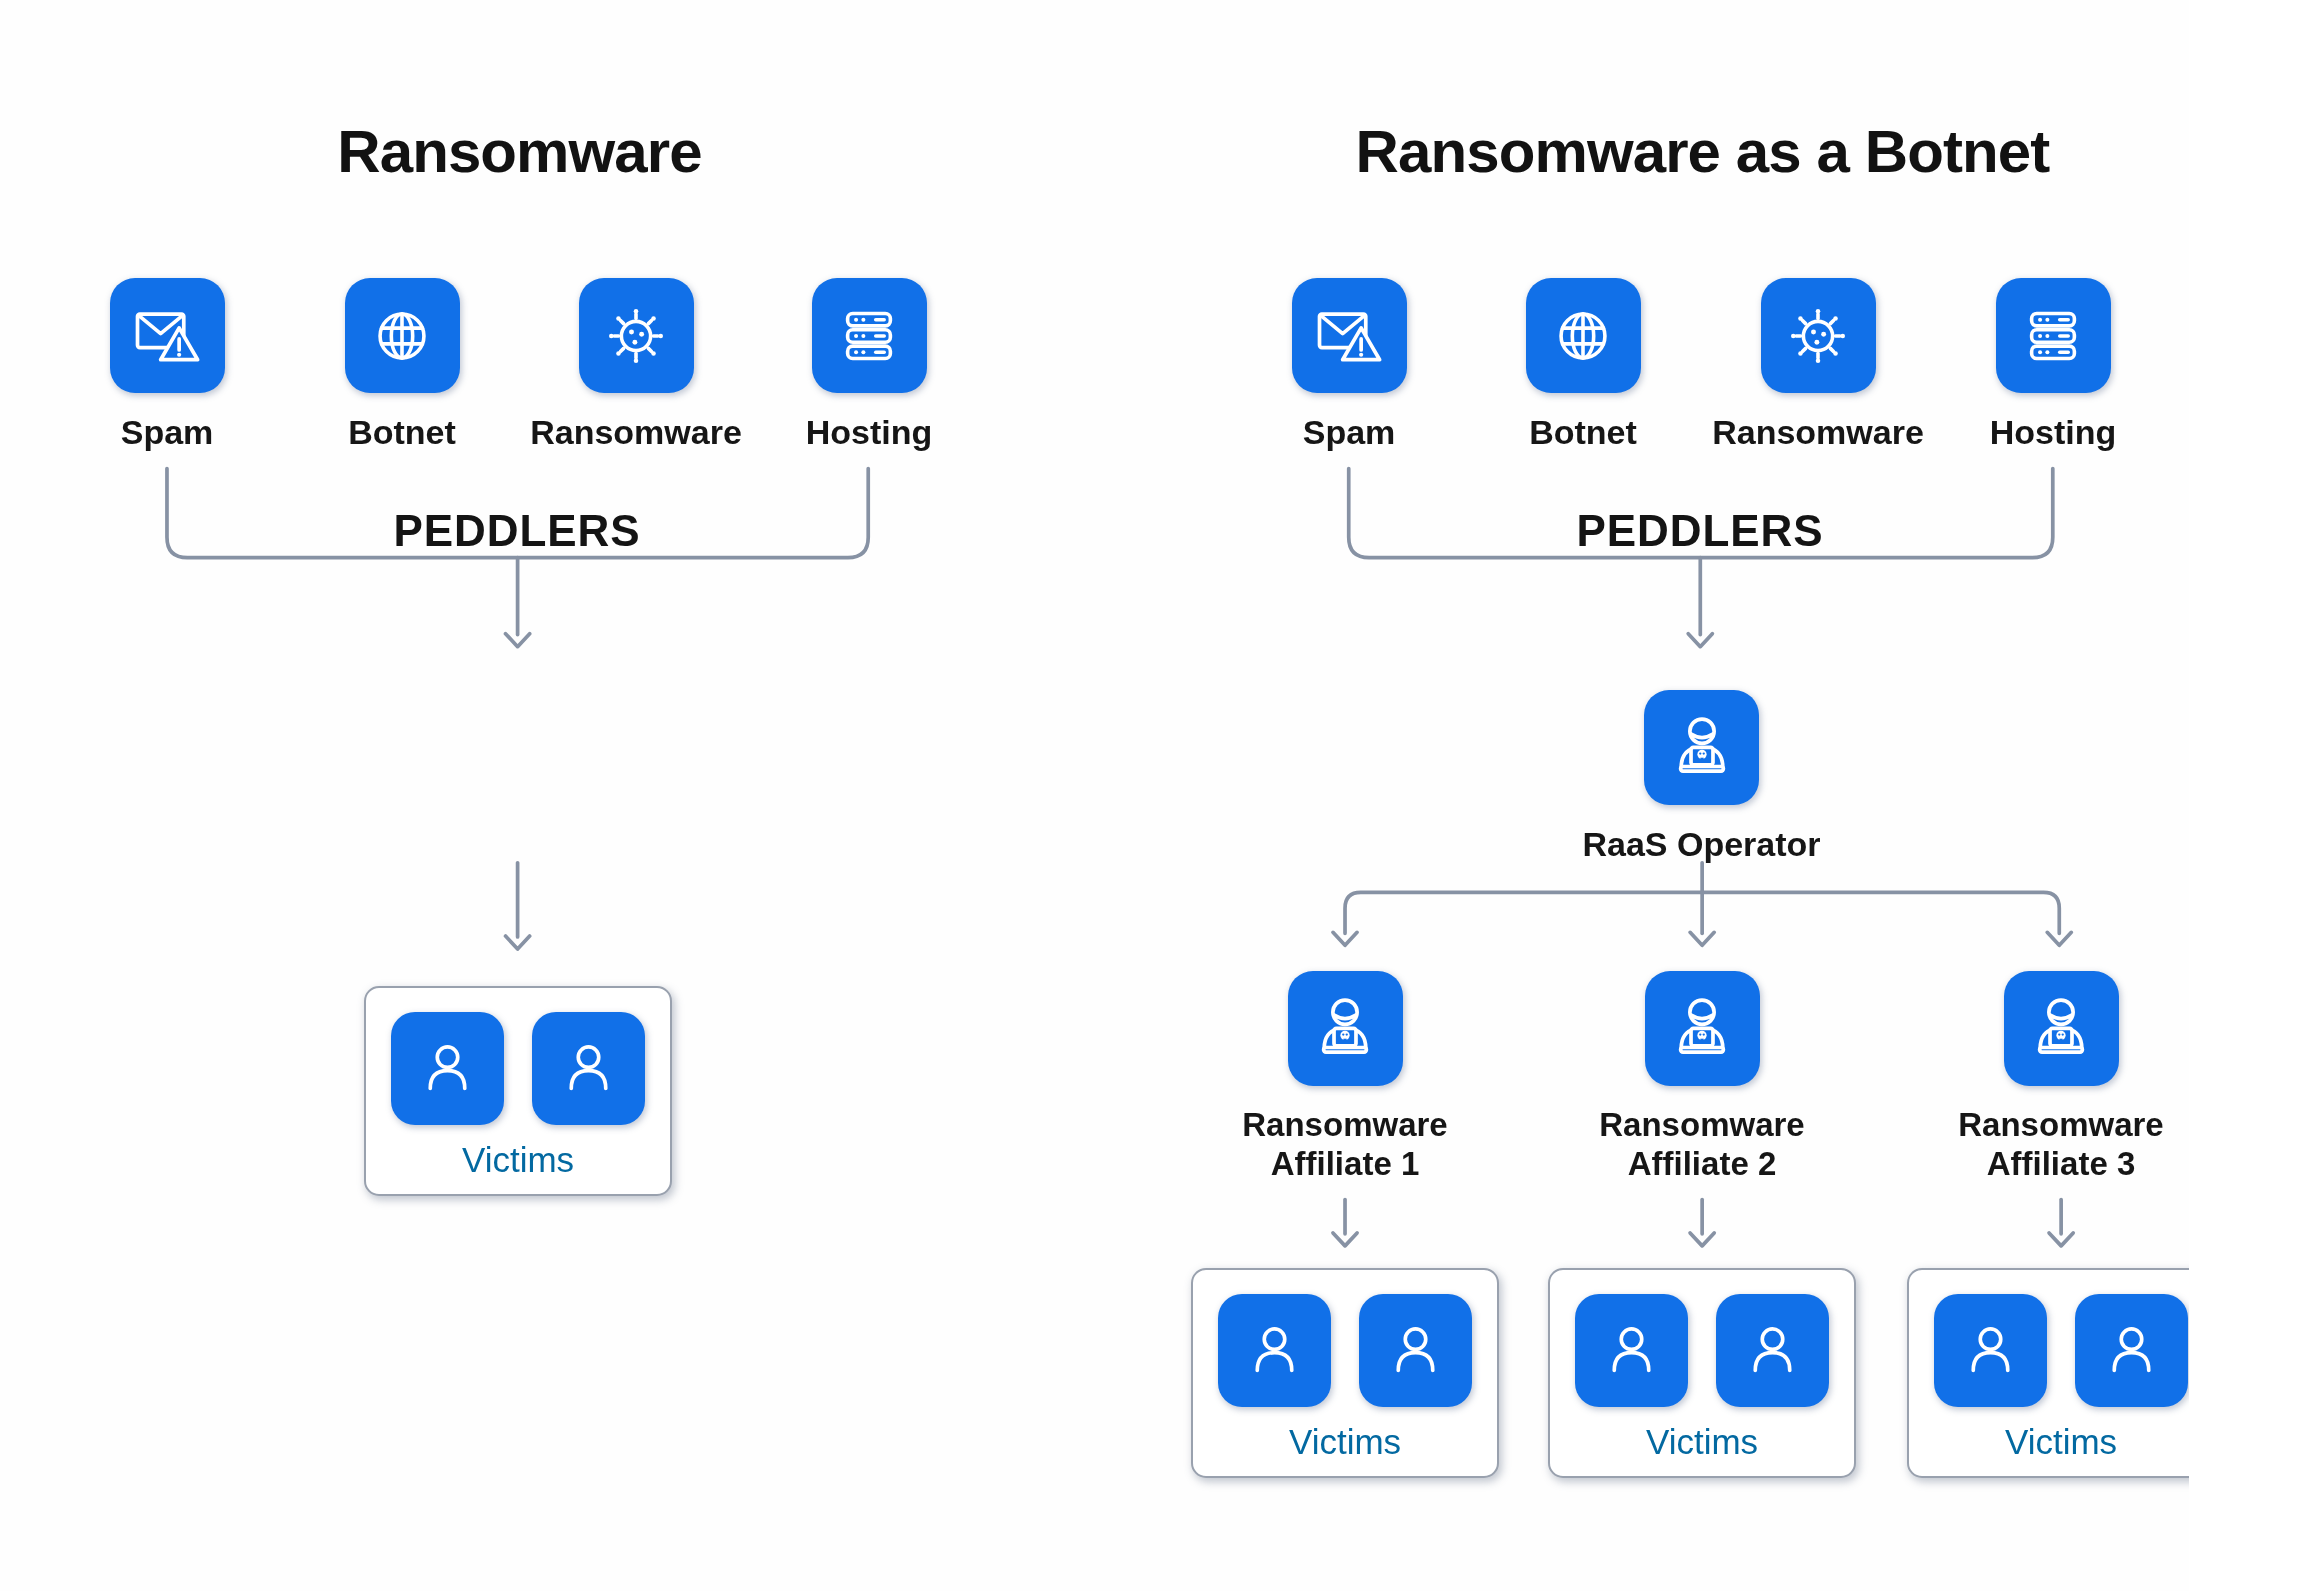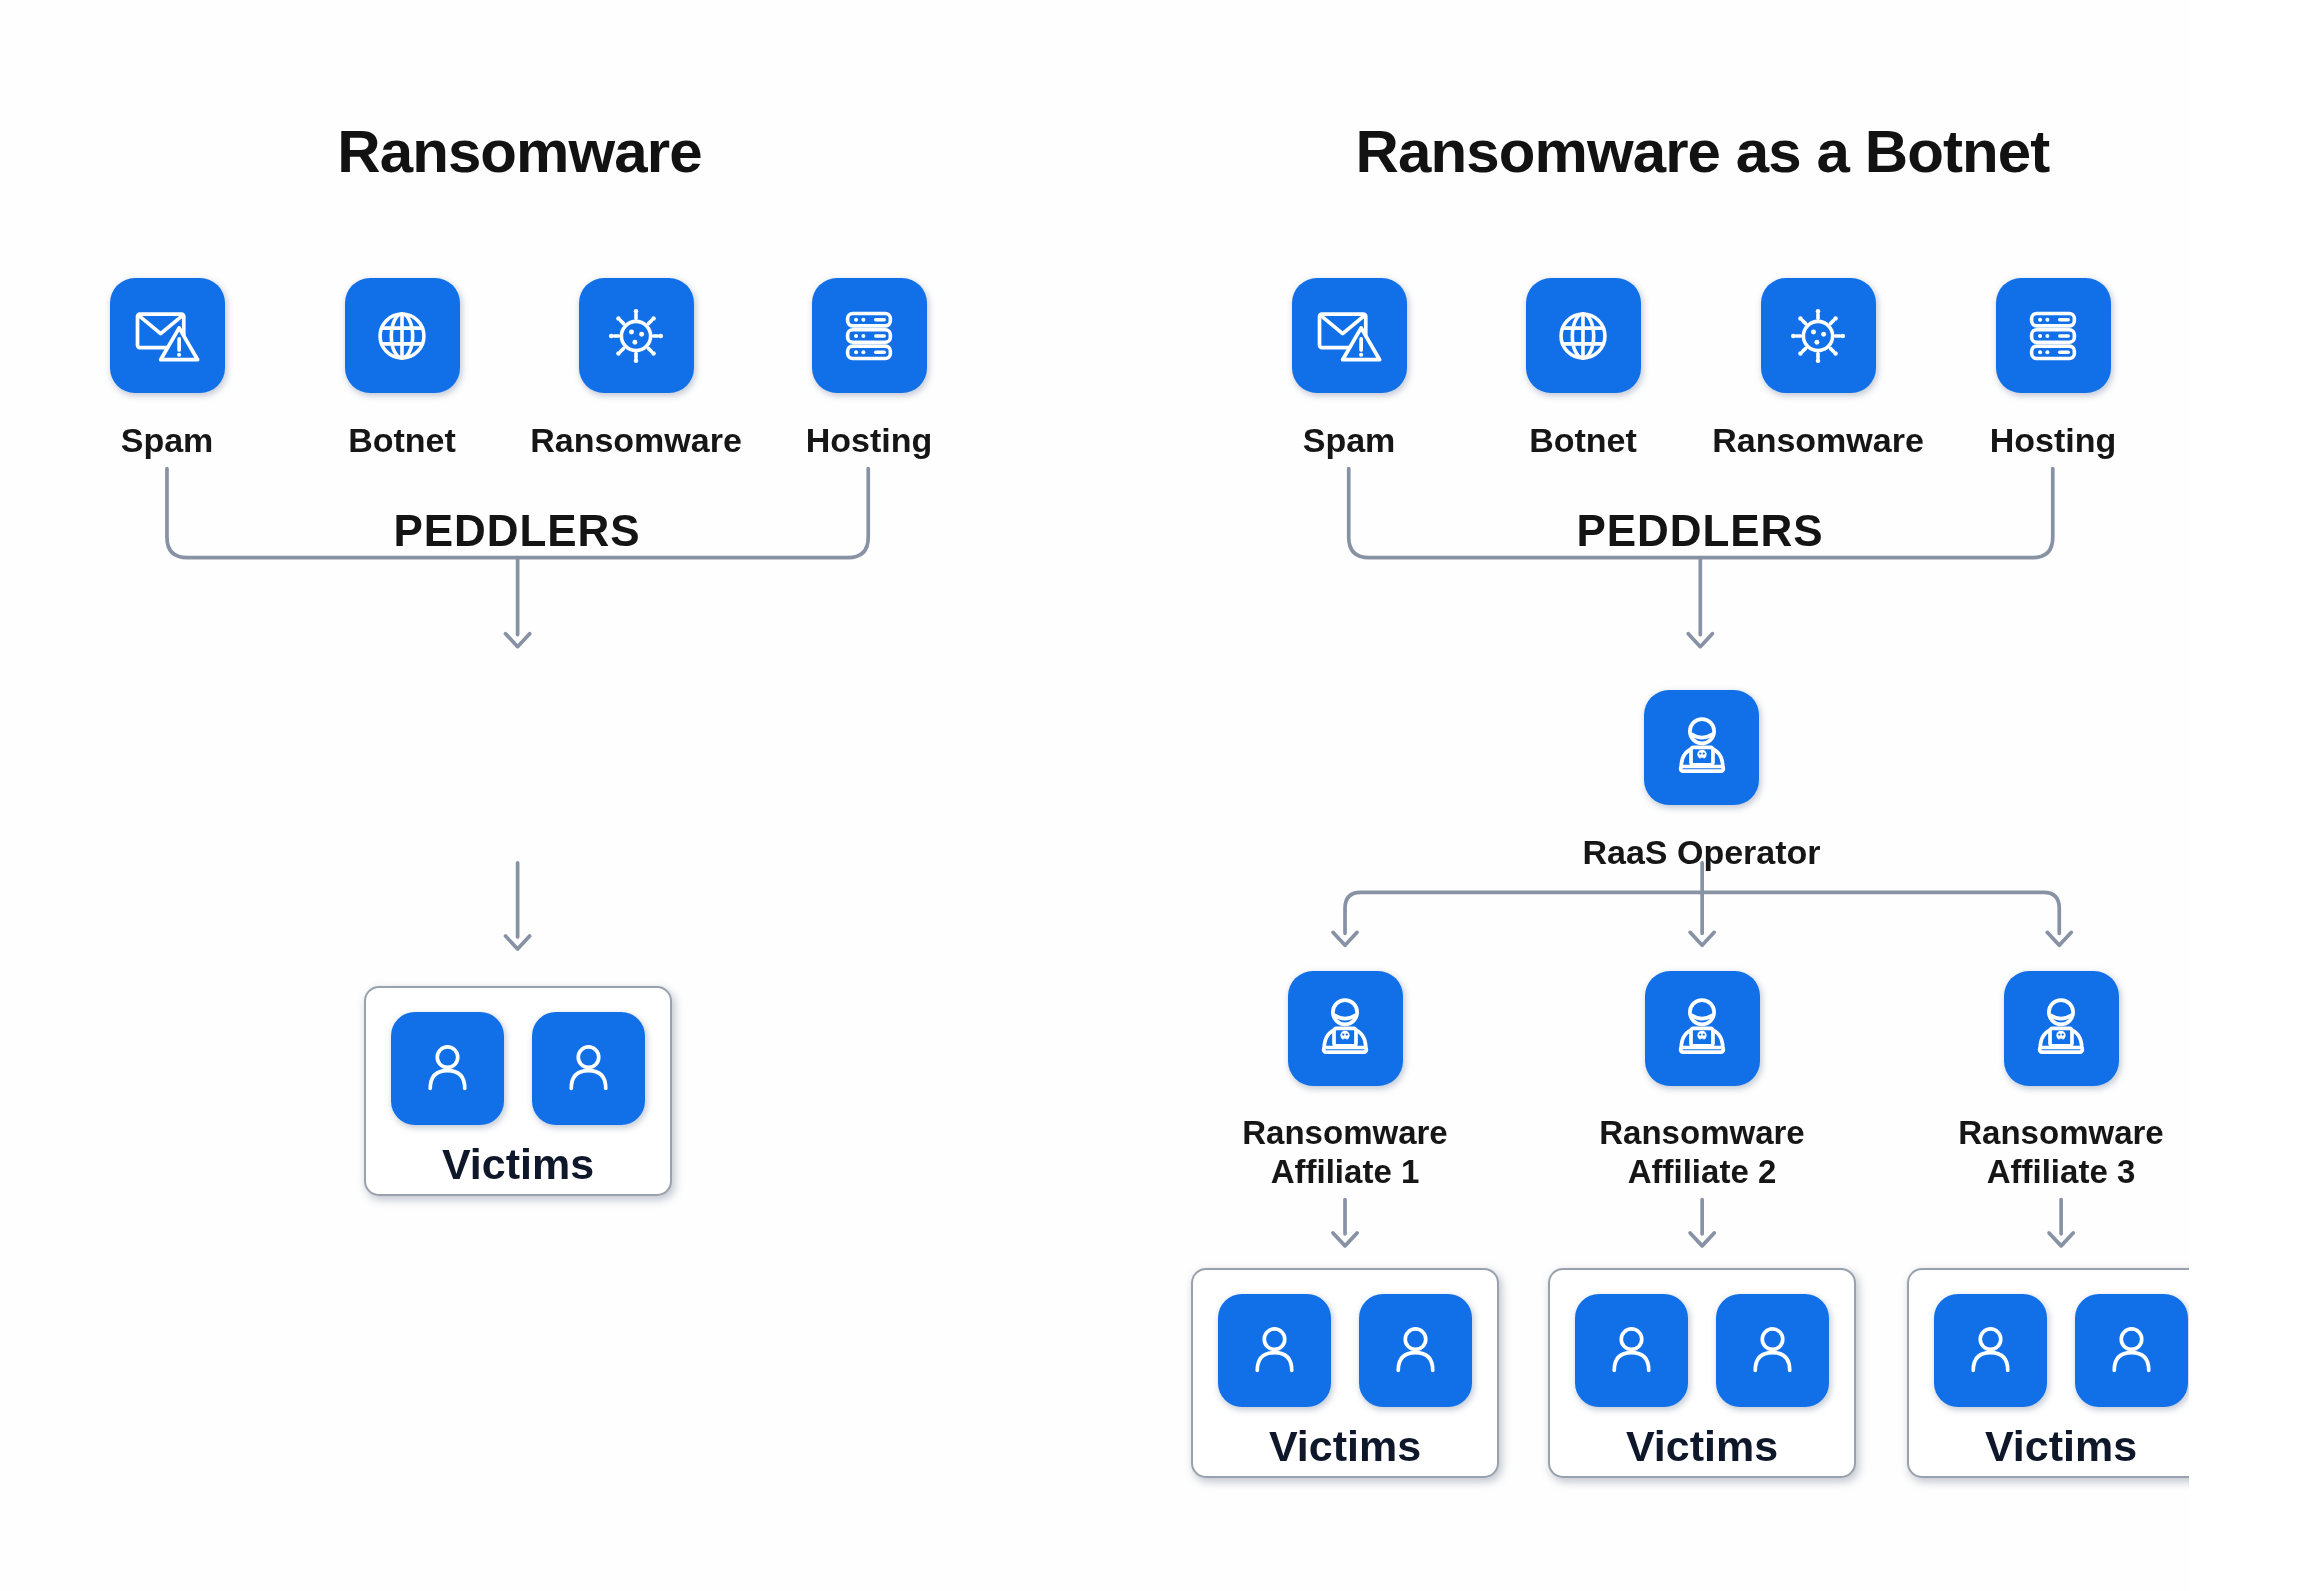--- a/index.html
+++ b/index.html
@@ -17,21 +17,21 @@
     position:absolute;top:117px;width:1039px;
     font-size:60px;font-weight:700;text-align:center;color:#121212;
     letter-spacing:-0.9px;white-space:nowrap;
   }
   .title-left{left:0;}
   .title-right{left:1183px;}
   .peddlers-label{
     position:absolute;top:506px;width:278px;text-align:center;
     font-size:44px;font-weight:700;letter-spacing:0.9px;color:#141414;
   }
-  .col{position:absolute;display:flex;flex-direction:column;align-items:center;gap:8px;}
+  .col{position:absolute;display:flex;flex-direction:column;align-items:center;}
   .tile{
     width:115px;height:115px;border-radius:25px;background:#1170e8;
     display:flex;align-items:center;justify-content:center;
     box-shadow:1.9px 2.8px 6.5px rgba(99,115,148,0.38);
   }
   .tile-sm{width:113px;height:113px;border-radius:24px;}
   .tile-label{
     margin-top:20.4px;font-size:34px;font-weight:700;text-align:center;color:#161616;
     white-space:nowrap;
   }
@@ -39,21 +39,21 @@
     margin-top:18.6px;font-size:33px;font-weight:700;text-align:center;
     white-space:pre-line;line-height:1.2;color:#161616;
   }
   .victims-box{
     position:absolute;width:308px;height:210px;box-sizing:border-box;
     background:#ffffff;border:2.8px solid #99a1ae;border-radius:15px;
     display:flex;flex-direction:column;align-items:center;
     box-shadow:2.8px 3.7px 8.3px rgba(120,130,150,0.45);
   }
   .victims-tiles{display:flex;gap:28px;margin-top:24px;}
-  .victims-label{margin-top:15px;font-size:43px;font-weight:700;color:#0f172a;}
+  .victims-label{margin-top:15px;font-size:35px;font-weight:400;color:#0369a1;}
   svg.icon{display:block;}
 </style>
 </head>
 <body>
 
 <div class="canvas">
 
   <svg class="connectors" width="2319" height="1592" viewBox="0 0 2500 1716" aria-hidden="true">
 
     <g>

